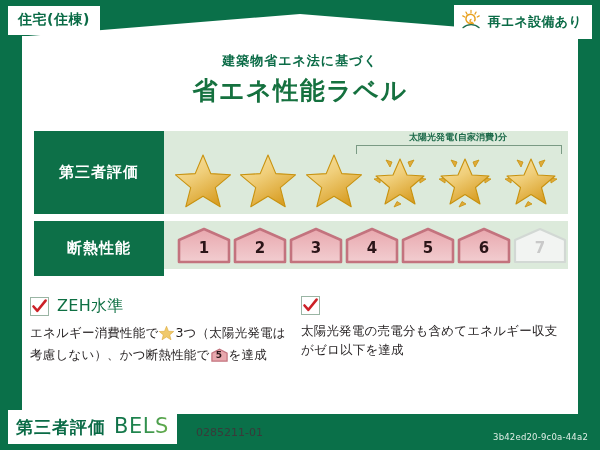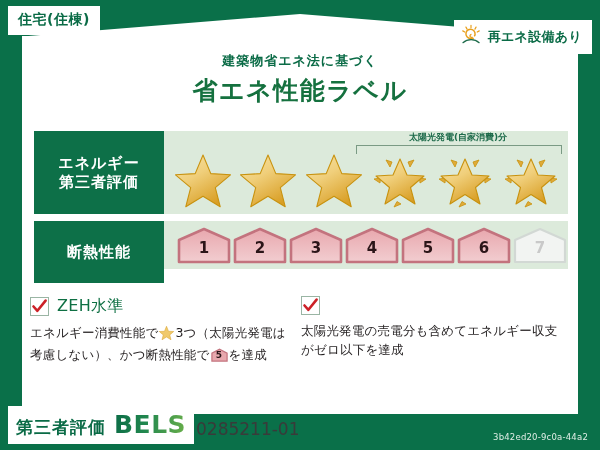--- a/index.html
+++ b/index.html
@@ -34,21 +34,21 @@
   .top-tag{
     position:absolute; left:8px; top:6px;
     background:#fff; color:#0a6b46;
     font-size:14px; font-weight:bold;
     padding:5px 10px 6px 10px;
     letter-spacing:.5px;
     z-index:6;
   }
   
   .top-badge{
-    position:absolute; right:8px; top:20px;
+    position:absolute; right:8px; top:5px;
     background:#fff;
     padding:4px 10px 4px 6px;
     display:flex; align-items:center; gap:6px;
     z-index:6;
   }
   .top-badge .txt{
     color:#0a6b46; font-size:13px; font-weight:bold; letter-spacing:.3px;
   }
 
   
@@ -75,21 +75,21 @@
     display:flex; flex-direction:column;
     align-items:center; justify-content:center;
     font-size:15px; font-weight:bold; line-height:1.25;
     letter-spacing:1px;
   }
   .row-body{
     flex:1; background:#dceadb; position:relative;
   }
   .row-energy .row-label{ height:83px; }
   .row-energy .row-body{ height:83px; }
-  .row-insul .row-label{ height:62px; font-size:15px; }
+  .row-insul .row-label{ height:55px; font-size:15px; }
   .row-insul .row-body{ height:48px; }
 
   
   .solar-note{
     position:absolute; left:190px; right:6px; top:1px; height:24px;
   }
   .solar-note .cap{
     position:absolute; left:0; right:0; top:-1px;
     text-align:center; font-size:9px; color:#1d6b4a; font-weight:bold;
     white-space:nowrap;
@@ -148,27 +148,27 @@
   
   .footer-left{
     position:absolute; left:8px; bottom:6px;
     background:#fff; padding:4px 8px 5px 8px;
     display:flex; align-items:baseline; gap:8px; z-index:6;
   }
   .footer-left .jp{
     font-size:17px; font-weight:bold; color:#0a6b46; letter-spacing:1px;
   }
   .footer-left .bels{
-    font-size:25px; font-weight:bold; letter-spacing:.5px;
+    font-size:21px; font-weight:normal; letter-spacing:.5px;
     background:linear-gradient(100deg,#0a6b46 0%,#22884f 45%,#6cb04a 100%);
     -webkit-background-clip:text; background-clip:text; color:transparent;
   }
   .footer-num{
     position:absolute; left:196px; bottom:11px;
-    font-size:17px; color:#3a3a3a; z-index:7;
+    font-size:11px; color:#3a3a3a; z-index:7;
   }
   .footer-right{
     position:absolute; right:12px; bottom:8px; text-align:right; z-index:6;
   }
   .footer-right .date{ color:#fff; font-size:13px; letter-spacing:.3px; }
   .footer-right .uid{ color:#dfeee6; font-size:8.5px; margin-top:2px; letter-spacing:.2px; }
 </style>
 </head>
 <body>
 
@@ -199,21 +199,20 @@
 
   <div class="title-wrap">
     <div class="title-sub">建築物省エネ法に基づく</div>
     <div class="title-main">省エネ性能ラベル</div>
   </div>
 
   <div class="rows">
 
     <div class="row row-energy">
       <div class="row-label">
-        <span>エネルギー</span>
         <span>第三者評価</span>
       </div>
       <div class="row-body">
         <div class="solar-note">
           <div class="cap">太陽光発電(自家消費)分</div>
           <div class="brk"></div>
         </div>
         <div class="stars">
 
           <div class="star-cell">

